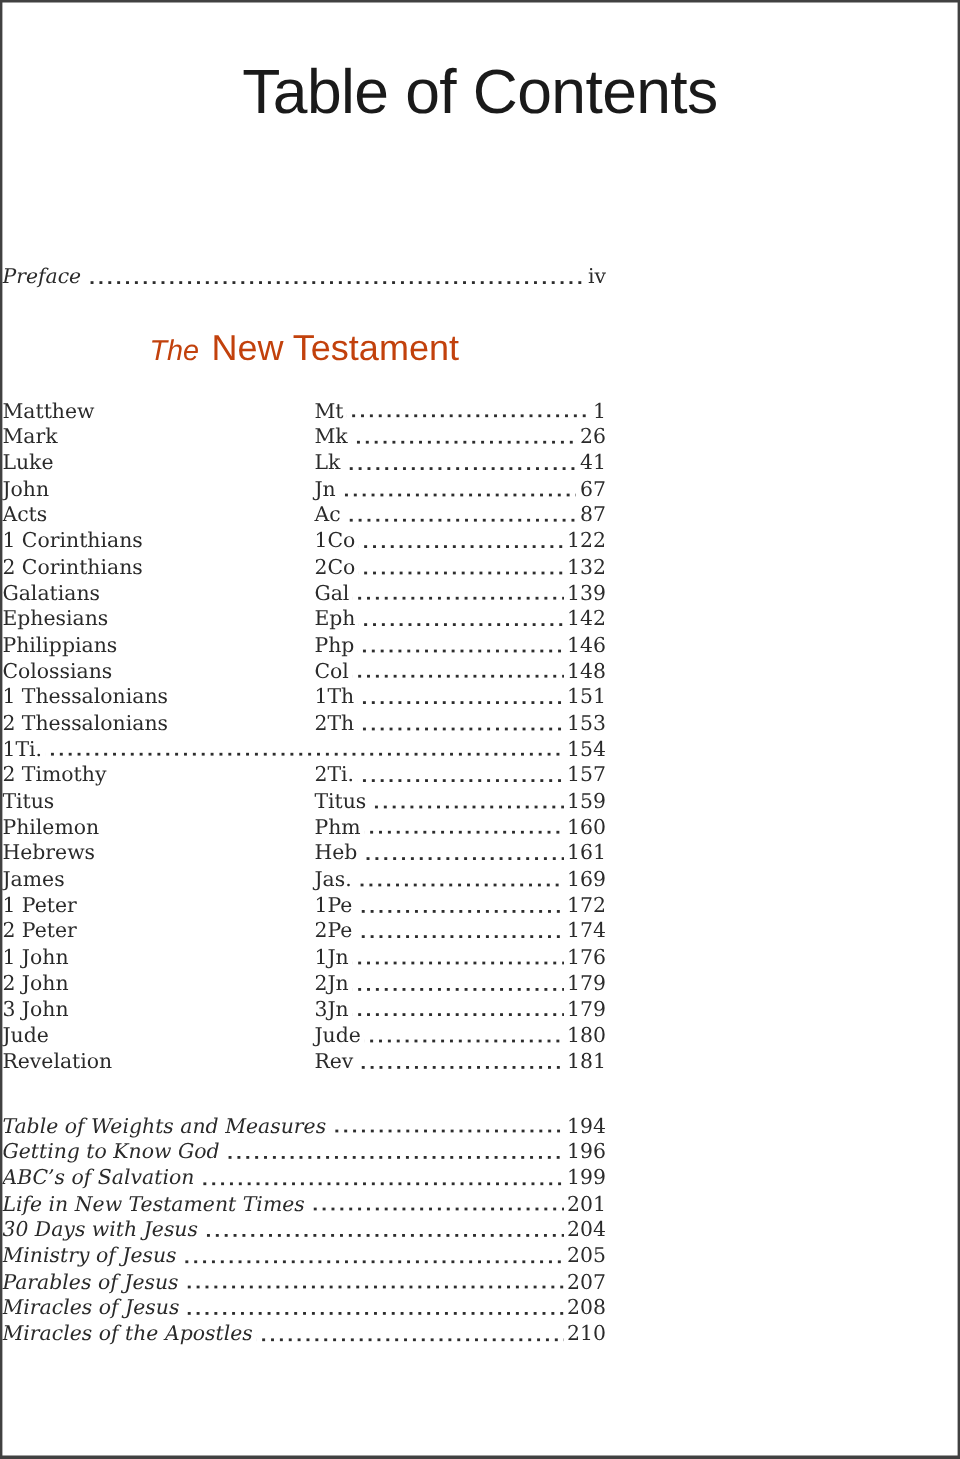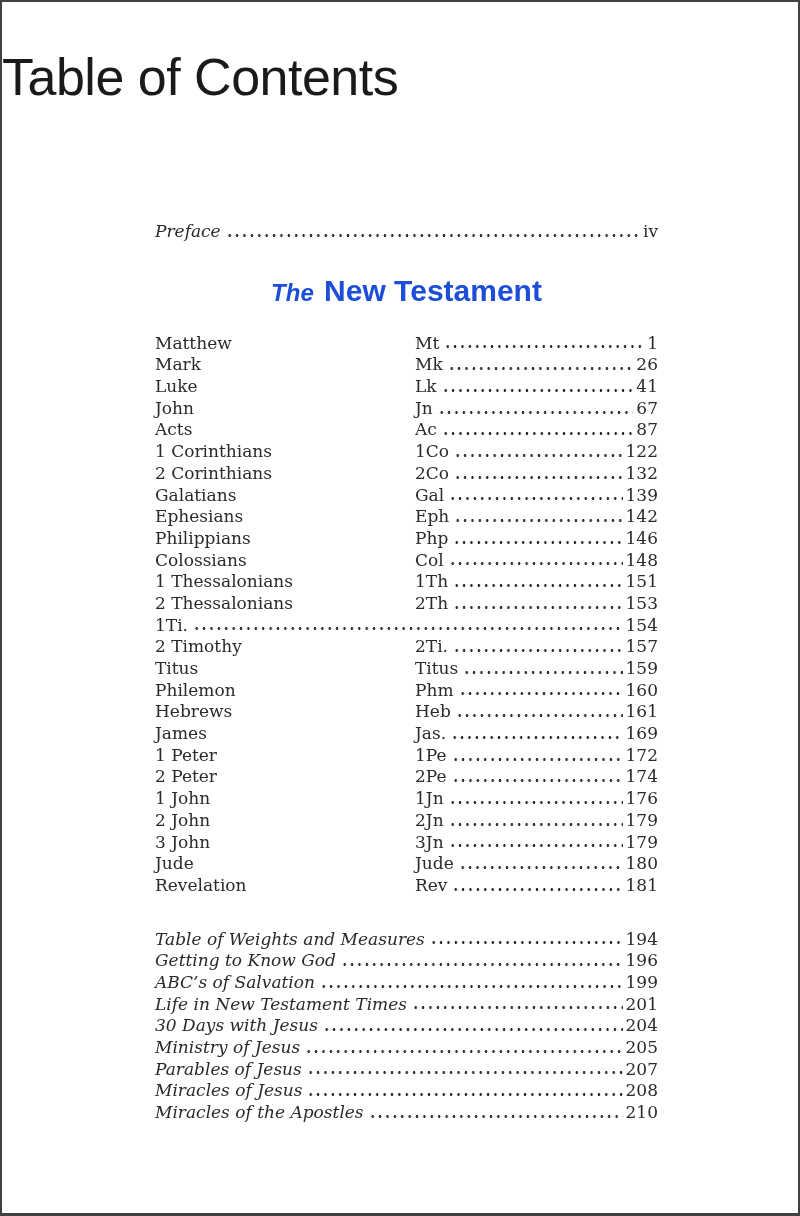--- a/index.html
+++ b/index.html
@@ -12,41 +12,41 @@
     border: 2px solid #414141;
     border-bottom-width: 3px;
     font-family: "DejaVu Serif", serif;
     color: #2a2a2a;
     overflow: hidden;
   }
 
   
   .title {
     margin: 46px 0 0 0;
-    text-align: left;
+    text-align: center;
     font-family: "Liberation Sans", sans-serif;
     font-weight: 400;
     font-size: 52px;
     line-height: 58px;
     letter-spacing: -0.5px;
     color: #1a1a1a;
   }
 
   
-  .content { width: 503px; margin-left: 153px; }
+  .content { width: 503px; }
 
   
   .section-heading {
     margin: 31px 0 0 0;
     text-align: center;
-    font-weight: 700;
+    font-weight: 400;
     font-size: 30px;
     line-height: 34px;
     font-family: "Liberation Sans", sans-serif;
-    color: #1d4ed8;
+    color: #c2410c;
   }
   .section-heading .prefix {
     font-style: italic;
     font-size: 24px;
     font-family: "Liberation Sans", sans-serif;
     margin-right: 2px;
   }
 
   
   .row {

